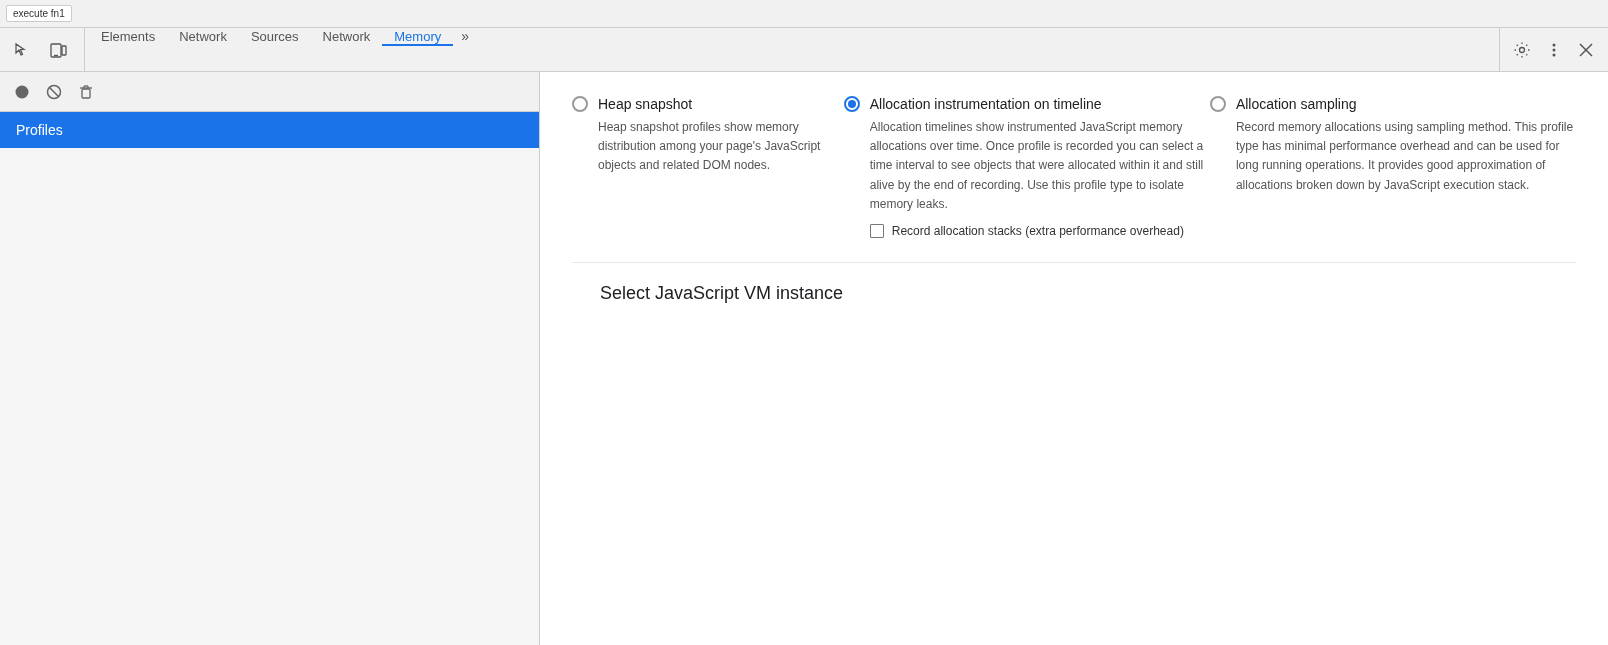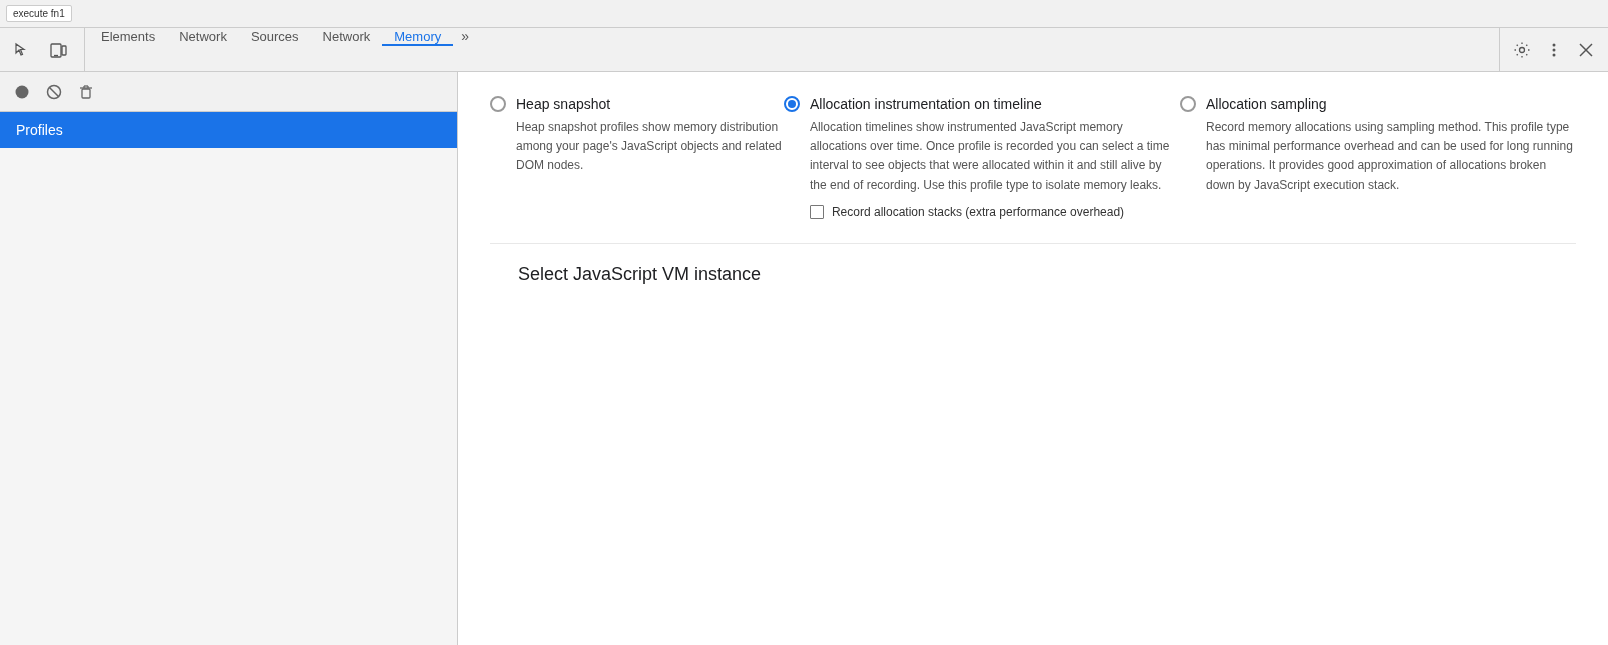--- a/index.html
+++ b/index.html
@@ -123,21 +123,21 @@
 
     
     .main {
       display: flex;
       flex: 1;
       overflow: hidden;
     }
 
     
     .sidebar {
-      width: 458px;
+      width: 540px;
       background: #f5f5f5;
       border-right: 1px solid #ccc;
       display: flex;
       flex-direction: column;
       flex-shrink: 0;
     }
 
     .sidebar-toolbar {
       height: 40px;
       background: #f1f1f1;

